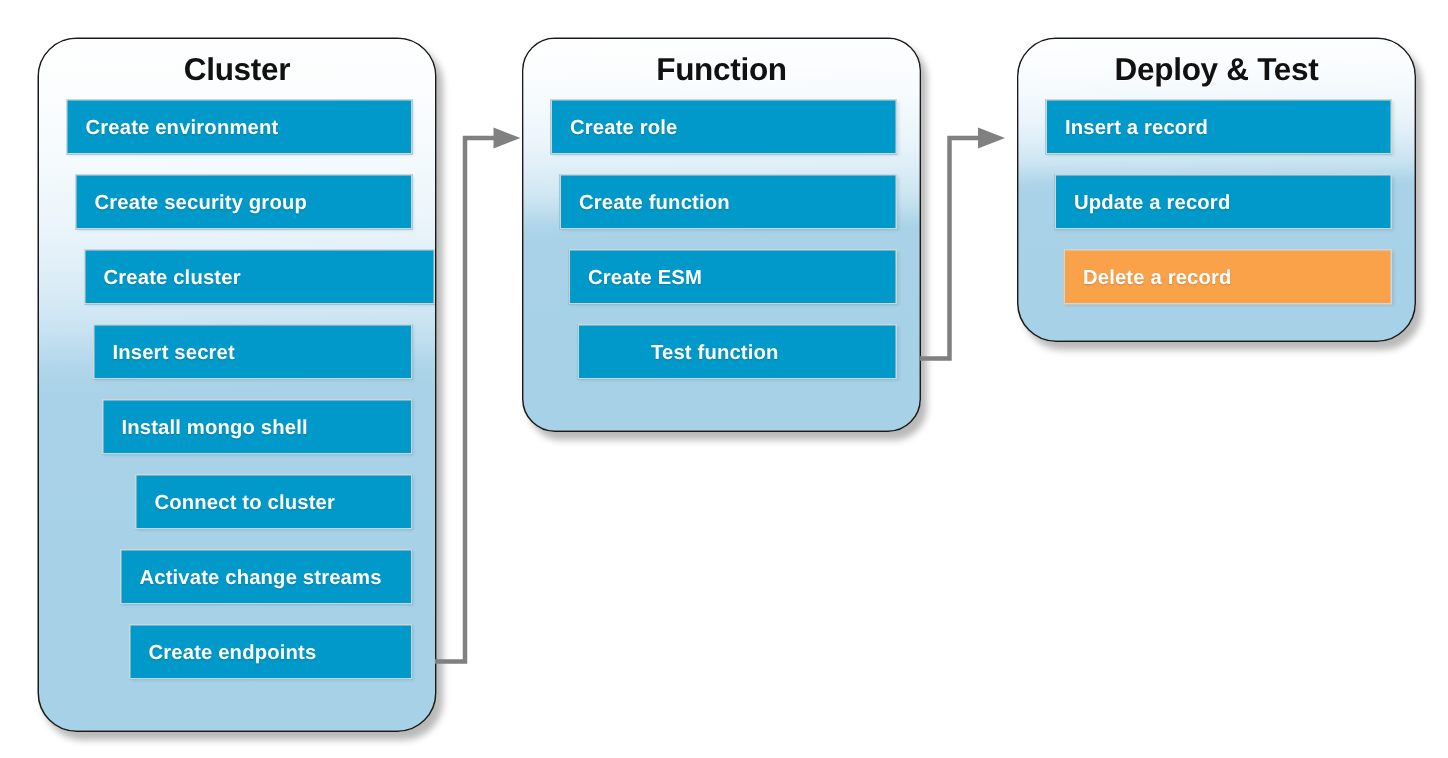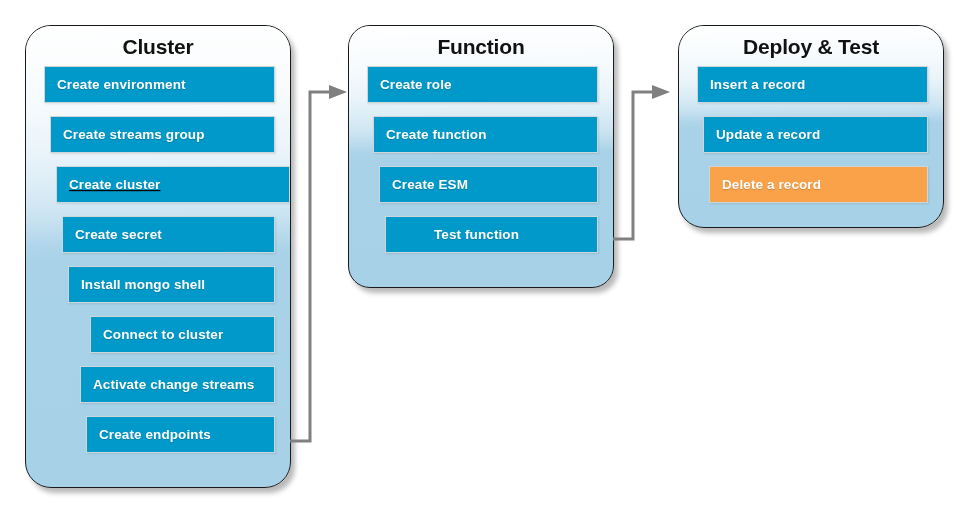--- a/index.html
+++ b/index.html
@@ -106,27 +106,27 @@
 
 <div id="canvas">
 
   <div class="phase" id="phase-cluster" style="left:25px; top:25px; width:266px; height:463px;">
     <div class="phase-title">Cluster</div>
     <div class="steps">
       <div class="step" style="margin-left:18px; margin-right:15px;">
         <span class="step-label">Create environment</span>
       </div>
       <div class="step" style="margin-left:24px; margin-right:15px;">
-        <span class="step-label">Create streams group</span>
+        <span class="step-label">Create security group</span>
       </div>
-      <div class="step" style="margin-left:30px; text-decoration:underline;">
+      <div class="step" style="margin-left:30px; ">
         <span class="step-label">Create cluster</span>
       </div>
       <div class="step" style="margin-left:36px; margin-right:15px;">
-        <span class="step-label">Create secret</span>
+        <span class="step-label">Insert secret</span>
       </div>
       <div class="step" style="margin-left:42px; margin-right:15px;">
         <span class="step-label">Install mongo shell</span>
       </div>
       <div class="step" style="margin-left:64px; margin-right:15px;">
         <span class="step-label">Connect to cluster</span>
       </div>
       <div class="step" style="margin-left:54px; margin-right:15px;">
         <span class="step-label">Activate change streams</span>
       </div>

